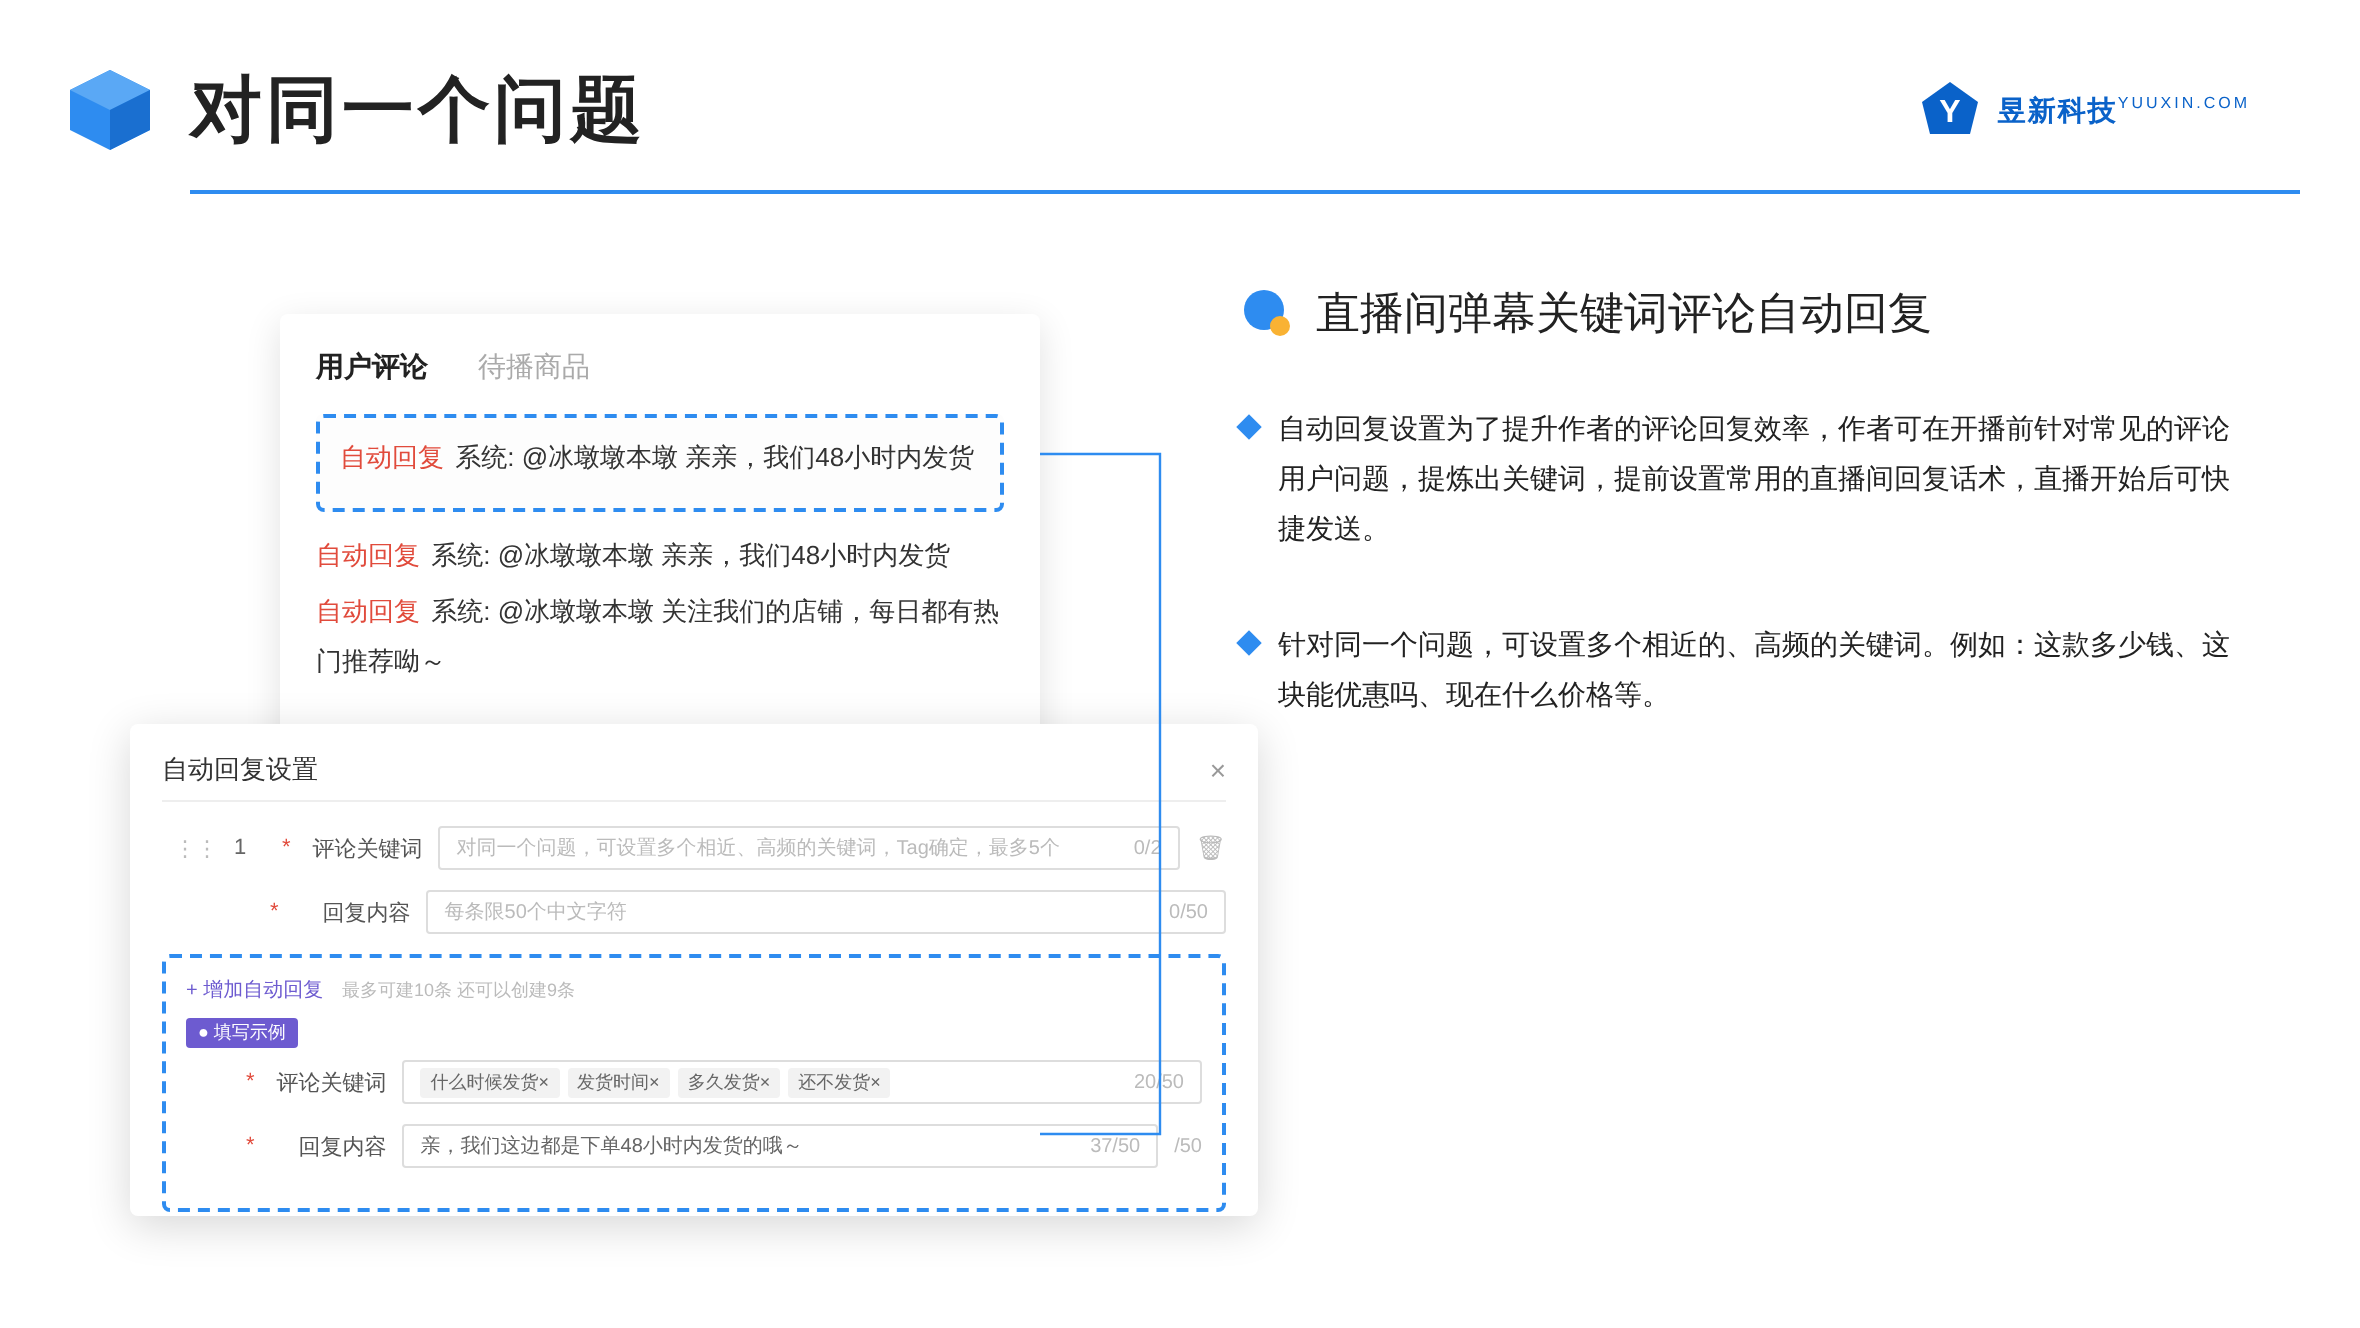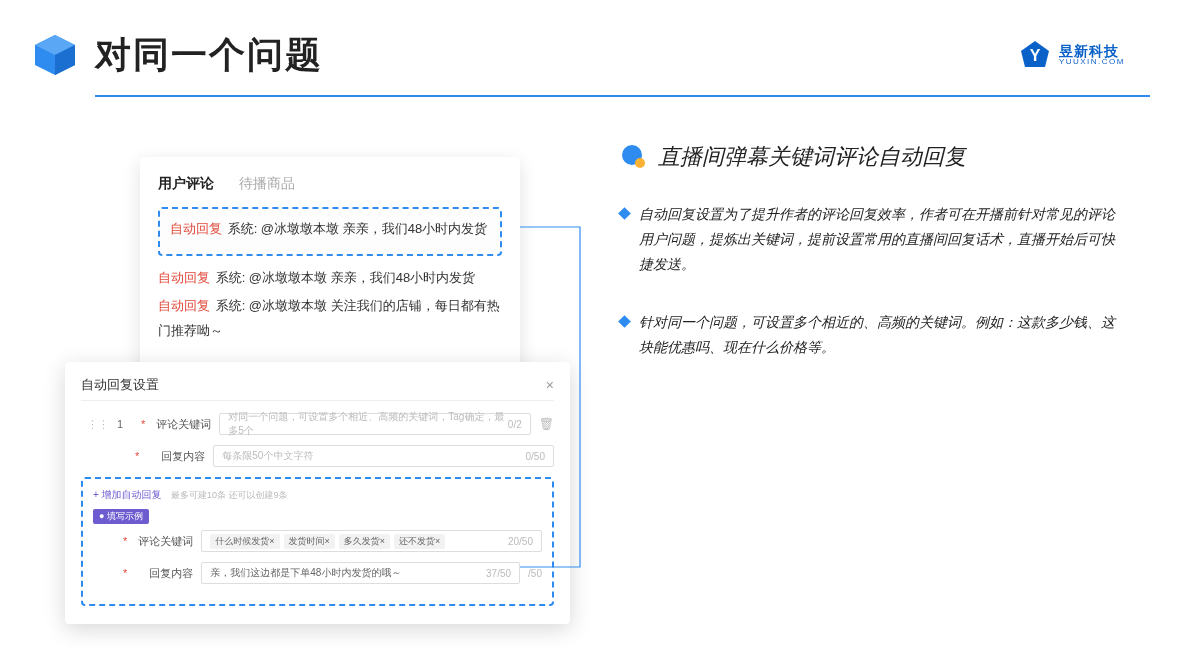--- a/index.html
+++ b/index.html
@@ -2,56 +2,56 @@
 <html><head>
 <meta charset="utf-8">
 <style>
 * { margin:0; padding:0; box-sizing:border-box; font-family:"Microsoft YaHei","PingFang SC",sans-serif; }
 body { width:1180px; height:664px; background:#fff; position:relative; overflow:hidden; }
 .header { display:flex; align-items:center; padding:30px 55px 0 30px; gap:15px; }
 .header-icon { width:50px; height:50px; position:relative; }
 .header-title { font-size:36px; font-weight:600; color:#222; letter-spacing:2px; }
 .brand { margin-left:auto; display:flex; align-items:center; gap:8px; }
 .brand-icon { width:32px; height:32px; }
-.brand-text { display:flex; flex-direction:column; line-height:1; }
+.brand-text { display:flex; flex-direction:row; line-height:1; }
 .brand-cn { font-size:14px; font-weight:700; color:#0a62c9; letter-spacing:1px; }
 .brand-url { font-size:8px; color:#0a62c9; letter-spacing:1.5px; }
 .divider { height:2px; background:#2e8cf0; margin:15px 30px 0 95px; }
 
 .content { position:relative; padding:40px 55px 0 60px; display:flex; gap:40px; }
 .left { position:relative; width:520px; }
 .card-comments { position:absolute; top:20px; left:80px; width:380px; background:#fff; box-shadow:0 5px 18px rgba(0,0,0,0.12); border-radius:4px; padding:18px 18px 60px; z-index:2; }
 .tabs { display:flex; gap:25px; font-size:14px; color:#aaa; margin-bottom:14px; }
 .tab-active { color:#222; font-weight:600; }
 .highlighted { border:2px dashed #2e8cf0; padding:8px 10px; border-radius:4px; margin-bottom:10px; background:#fdfdfd; }
 .comment { font-size:13px; line-height:1.9; margin-bottom:4px; }
 .badge-red { color:#e14b3c; font-weight:500; margin-right:2px; }
 .comment .sys { color:#333; }
 
-.card-settings { position:absolute; top:225px; left:5px; width:505px; background:#fff; box-shadow:0 5px 22px rgba(0,0,0,0.16); border-radius:4px; padding:14px 16px 18px; z-index:3; font-size:12px; }
+.card-settings { position:absolute; top:225px; left:5px; width:564px; background:#fff; box-shadow:0 5px 22px rgba(0,0,0,0.16); border-radius:4px; padding:14px 16px 2px; z-index:3; font-size:12px; }
 .settings-title { font-size:13px; color:#333; margin-bottom:6px; font-weight:500; display:flex; justify-content:space-between; align-items:center; }
 .close-x { color:#999; font-size:14px; cursor:pointer; }
 .settings-divider { height:1px; background:#eee; margin-bottom:12px; }
 .row { display:flex; align-items:center; gap:8px; margin-bottom:10px; font-size:11px; color:#666; padding-left:6px; }
 .row-num { width:16px; color:#666; }
 .req { color:#e14b3c; margin-right:2px; }
 .row-label { width:56px; text-align:right; color:#555; }
 .row-input { flex:1; height:22px; border:1px solid #ddd; border-radius:2px; padding:0 8px; font-size:10px; color:#bbb; display:flex; align-items:center; justify-content:space-between; background:#fff; }
 .row-suffix { color:#bbb; font-size:10px; }
 .trash { color:#bbb; font-size:12px; }
 
 .example-block { border:2px dashed #2e8cf0; border-radius:4px; padding:8px 10px 10px; margin-top:8px; }
 .add-link { font-size:10px; color:#6d5bd0; margin-bottom:6px; display:inline-block; }
 .add-hint { font-size:9px; color:#bbb; margin-left:6px; }
 .example-tag { display:inline-block; background:#6d5bd0; color:#fff; font-size:9px; padding:1px 6px; border-radius:2px; margin-bottom:6px; }
 .tag-chip { display:inline-block; background:#f2f2f2; color:#666; font-size:9px; padding:1px 5px; margin-right:4px; border-radius:2px; }
 
 .connector { position:absolute; z-index:4; pointer-events:none; }
 
-.right { flex:1; padding-top:5px;font-style:italic; }
+.right { flex:1; padding-top:5px; }
 .right-title-row { display:flex; align-items:center; gap:10px; margin-bottom:30px; }
 .bubble-icon { width:28px; height:28px; position:relative; }
 .right-title { font-size:22px; font-weight:500; color:#222; }
 .bullet-item { display:flex; gap:10px; margin-bottom:32px; font-size:14px; color:#222; line-height:1.8; }
 .diamond { width:9px; height:9px; background:#2e8cf0; transform:rotate(45deg); flex-shrink:0; margin-top:7px; }
 </style>
 </head>
 <body>
 
 <div class="header">

